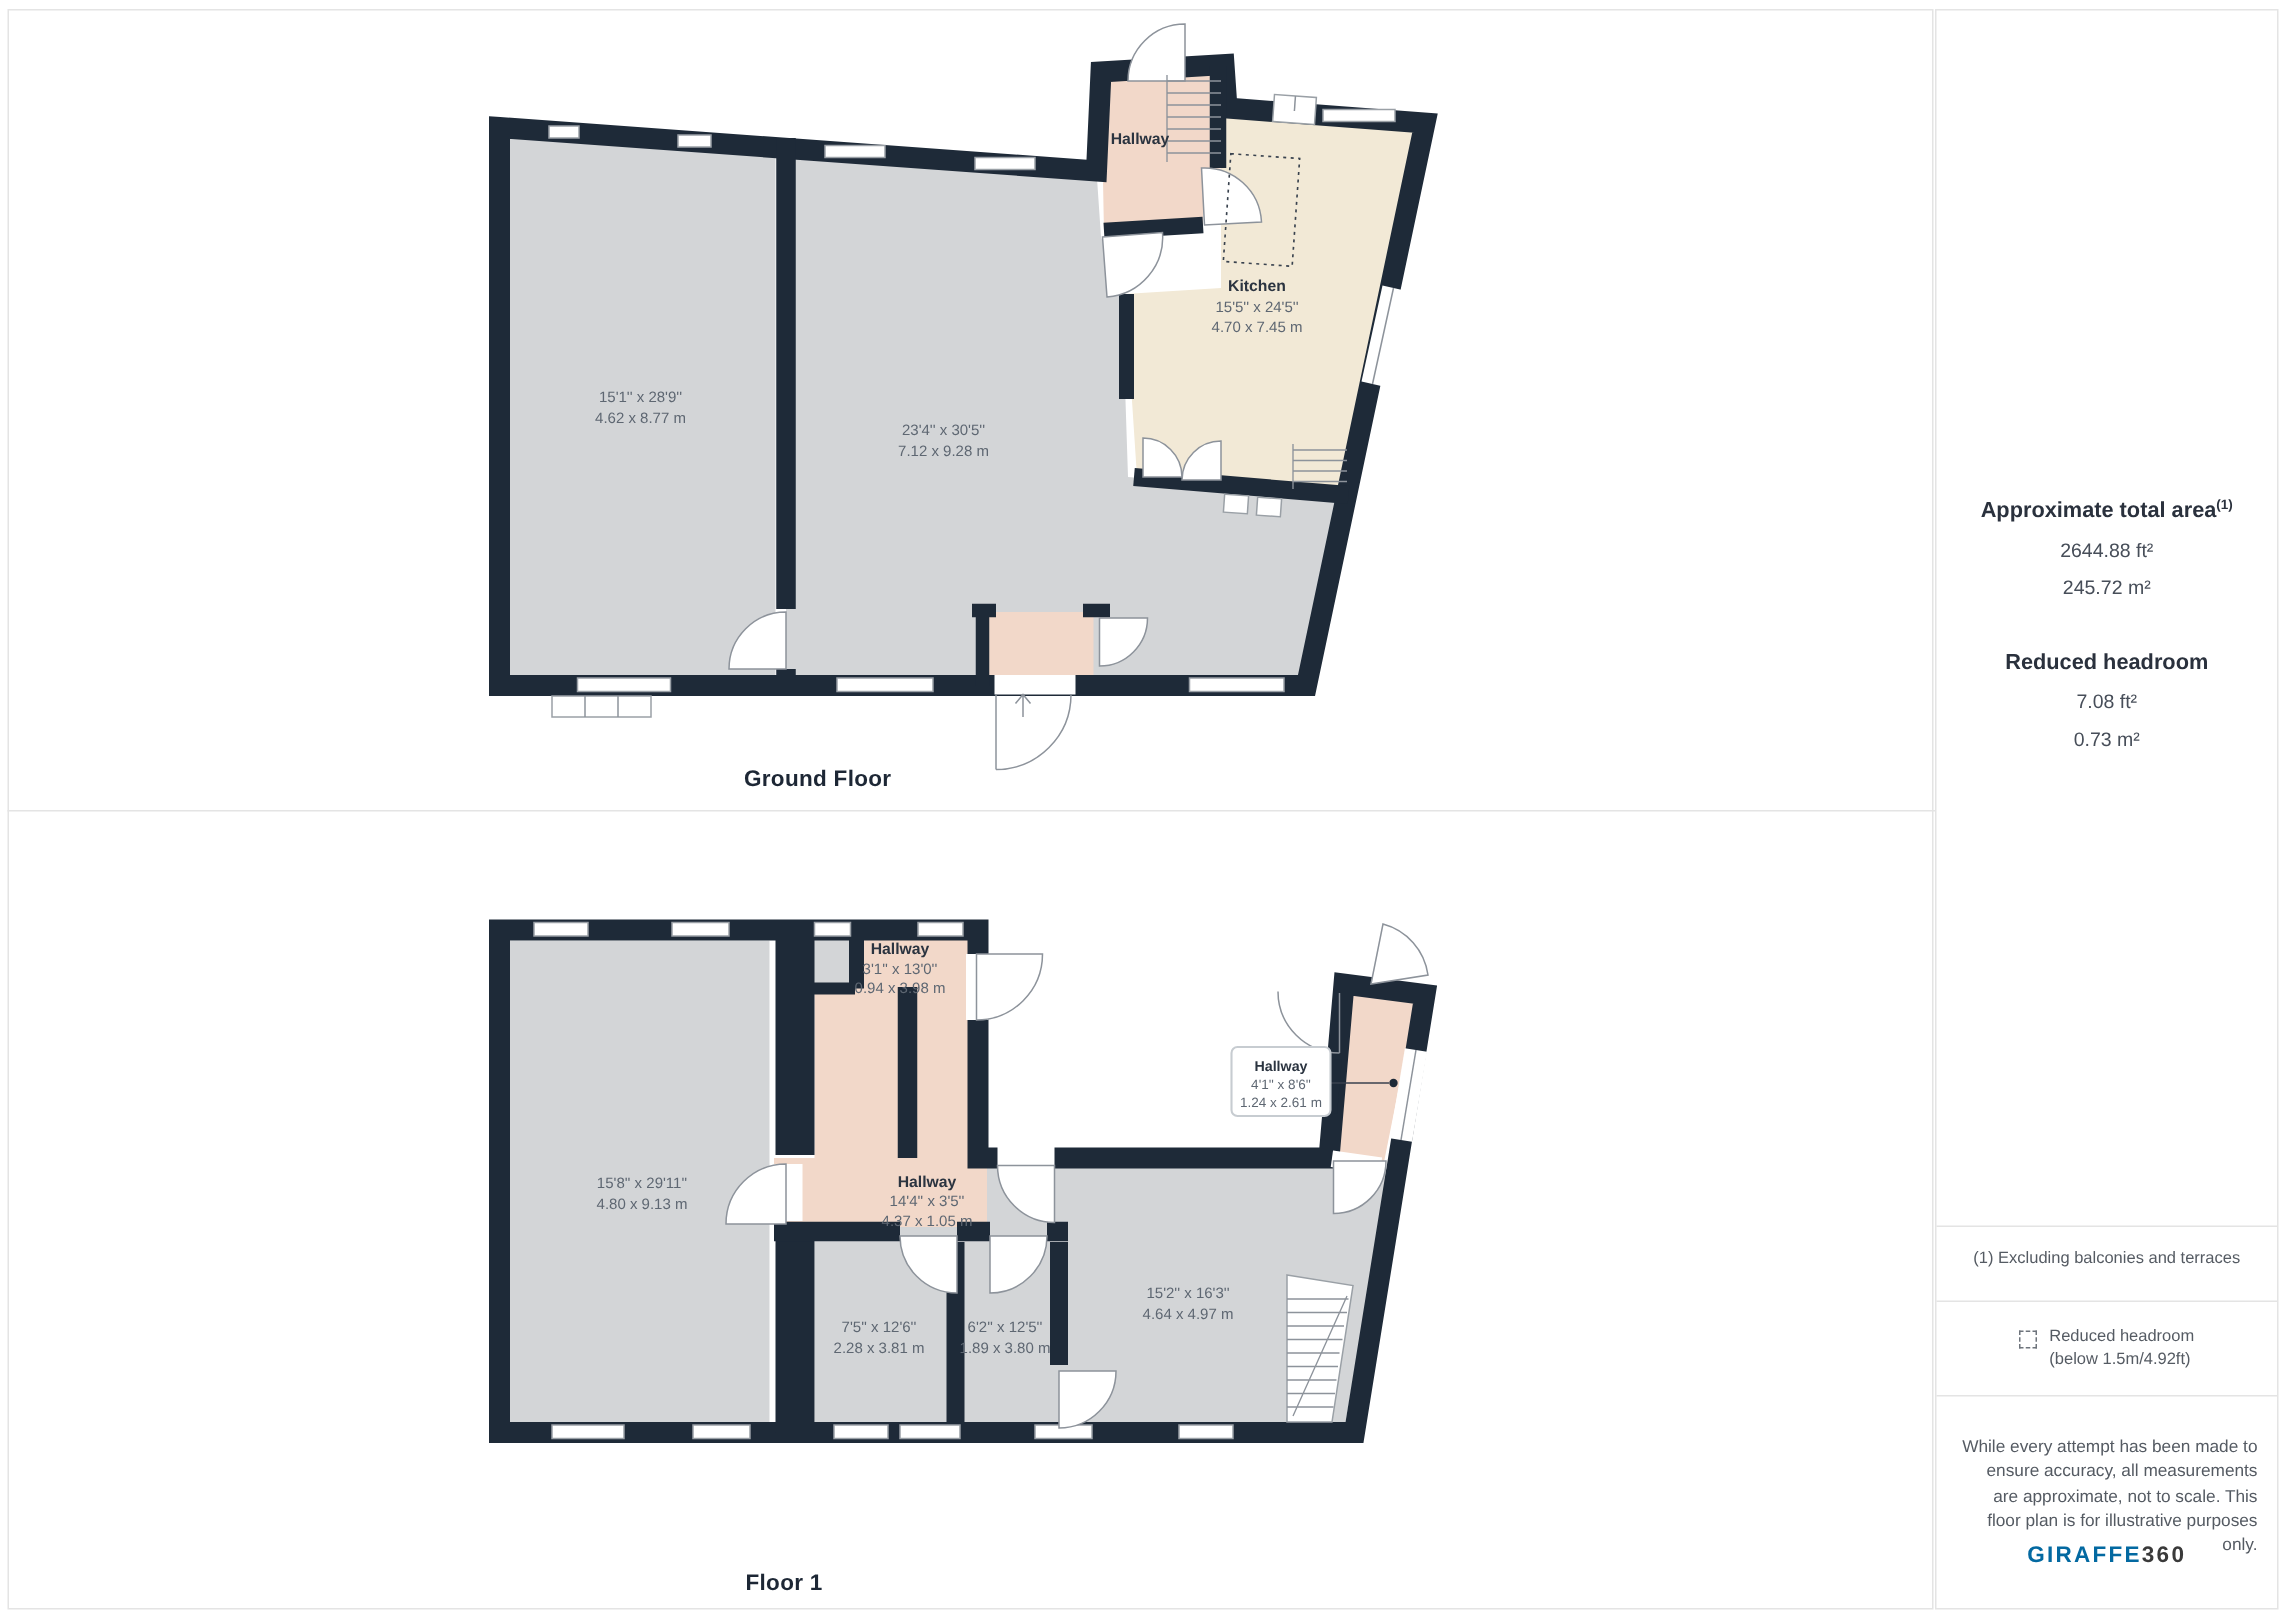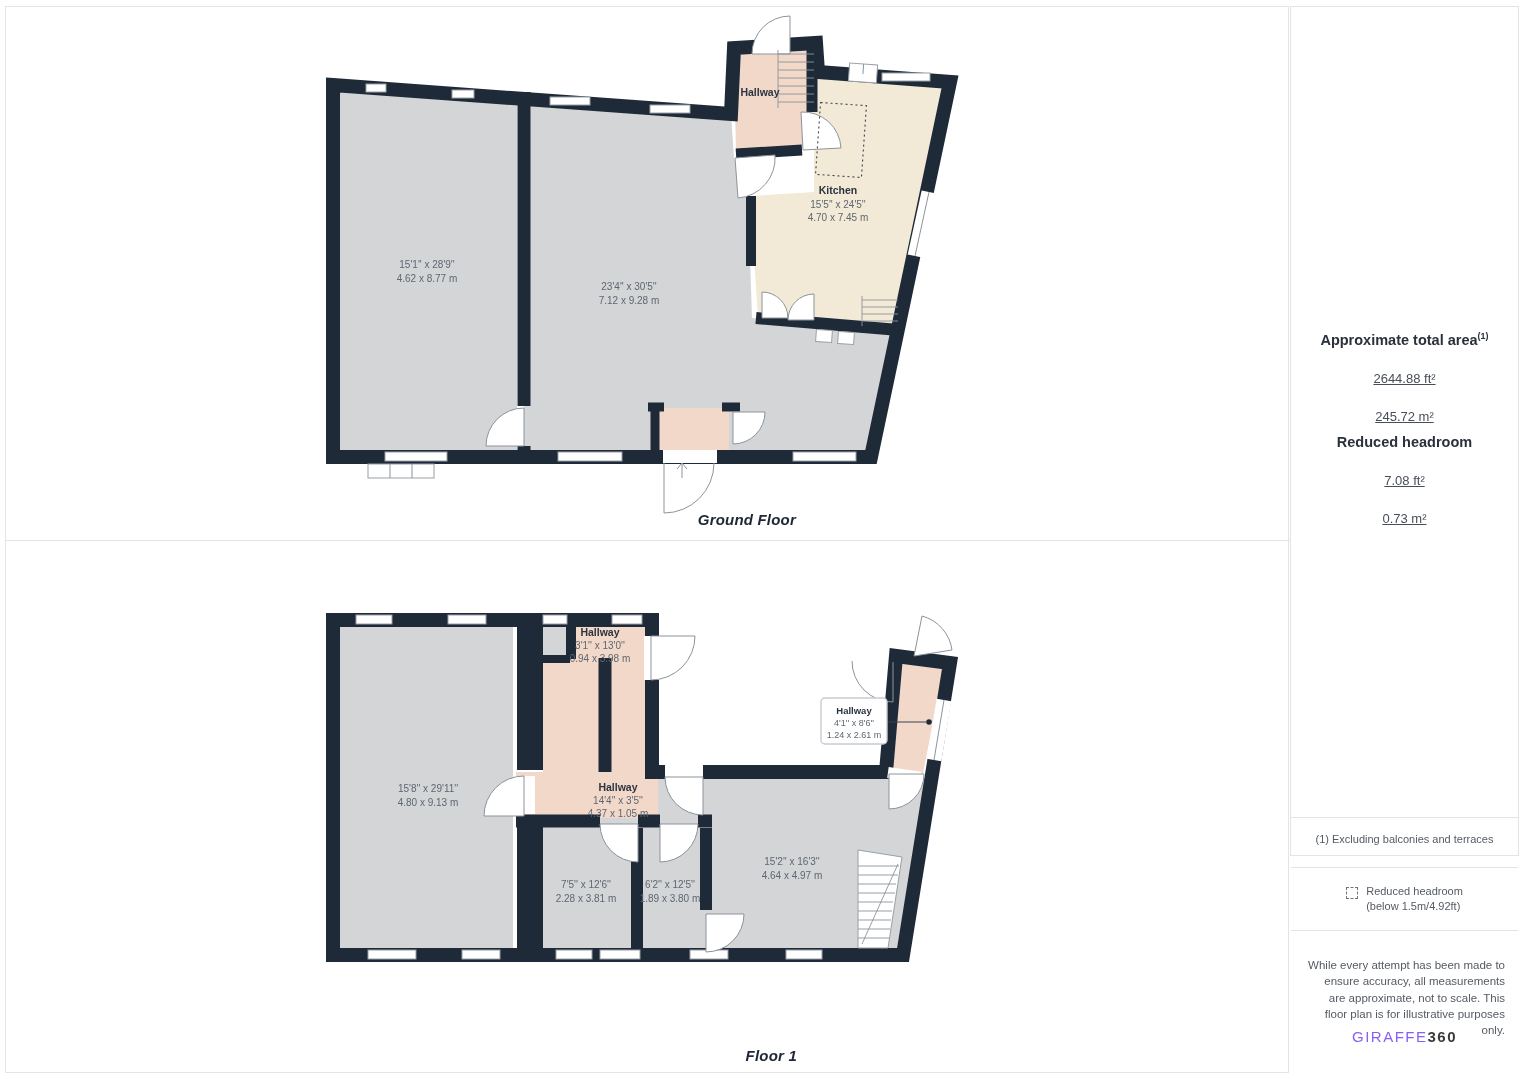--- a/index.html
+++ b/index.html
@@ -4,22 +4,22 @@
 <style>
   html,body{margin:0;padding:0;background:#fff;}
   body{width:1527px;height:1080px;position:relative;overflow:hidden;
        font-family:"Liberation Sans",sans-serif;}
   .frame{position:absolute;left:5px;top:6px;width:1284px;height:1067px;
          border:1px solid #e4e4e4;box-sizing:border-box;}
   .floor-divider{position:absolute;left:5px;top:540px;width:1285px;height:1px;background:#e4e4e4;}
   .plan{position:absolute;left:0;width:1290px;height:540px;}
   #plan-ground{top:0;}
   #plan-floor1{top:540px;}
-  .floor-title{position:absolute;width:300px;text-align:right;
-               font-size:15px;font-weight:700;color:#1d2735;letter-spacing:.2px;font-style:italic;}
+  .floor-title{position:absolute;width:300px;text-align:left;
+               font-size:15px;font-weight:700;color:#1d2735;letter-spacing:.2px;}
   #title-ground{left:496px;top:511px;}
   #title-floor1{left:497px;top:1047px;}
 
   
   .room{fill:#d3d5d7;}
   .kitchen{fill:#f2e9d6;}
   .hall{fill:#f2d8c9;}
   .wall{stroke:#1e2a38;fill:none;stroke-linecap:butt;stroke-linejoin:miter;}
   .door{fill:#ffffff;stroke:#8d939b;stroke-width:1;}
   .arc{fill:none;stroke:#8d939b;stroke-width:1;}
@@ -27,35 +27,35 @@
   .gapw{fill:#ffffff;stroke:none;}
   .stair{stroke:#8d939b;stroke-width:.9;fill:none;}
   .stairbox{fill:#fff;stroke:#9aa0a6;stroke-width:1;}
   .dash{fill:none;stroke:#39424e;stroke-width:1.1;stroke-dasharray:2 3;}
   .rn{font:700 10.5px "Liberation Sans",sans-serif;fill:#2b3440;text-anchor:middle;}
   .rd{font:10px "Liberation Sans",sans-serif;fill:#5e6772;text-anchor:middle;}
   .callout-box{fill:#fff;stroke:#c7ccd1;stroke-width:1.4;}
   .leader{stroke:#3a424e;stroke-width:1;fill:none;}
 
   
-  .sidebar{position:absolute;left:1290px;top:6px;width:229px;height:850px;
+  .sidebar{position:absolute;left:1290px;top:6px;width:229px;height:1067px;
            border:1px solid #e4e4e4;box-sizing:border-box;background:#fff;}
   .sb-center{position:absolute;width:100%;text-align:center;}
   .sb-h{font-size:14.5px;font-weight:700;color:#2a313d;}
   .sb-h sup{font-size:9px;font-weight:700;}
-  .sb-v{font-size:13px;color:#474e59;margin-top:23px;text-decoration:underline;}
+  .sb-v{font-size:13px;color:#474e59;margin-top:10px;}
   .sb-div{position:absolute;left:0;width:100%;height:1px;background:#e4e4e4;}
   .sb-note{font-size:11px;color:#555b63;}
   .legend{position:absolute;width:100%;display:flex;justify-content:center;align-items:flex-start;}
   .legend-icon{width:10px;height:10px;border:1px dashed #6e747c;margin:3px 8px 0 0;flex:0 0 auto;}
   .legend-text{font-size:11px;color:#555b63;line-height:1.35;text-align:left;}
   .sb-disclaimer{position:absolute;left:14px;width:200px;text-align:right;
                  font-size:11.5px;color:#555b63;line-height:1.42;}
   .sb-logo{position:absolute;width:100%;text-align:center;font-size:15px;letter-spacing:1.5px;}
-  .logo-a{color:#8b5cf6;font-weight:400;}
+  .logo-a{color:#0369a1;font-weight:700;}
   .logo-b{color:#3a3a3a;font-weight:700;text-align:right;}
 </style>
 </head>
 <body>
 
 <div class="frame"></div>
 <div class="floor-divider"></div>
 
 <svg id="plan-ground" class="plan" viewBox="0 0 1290 540">
 

